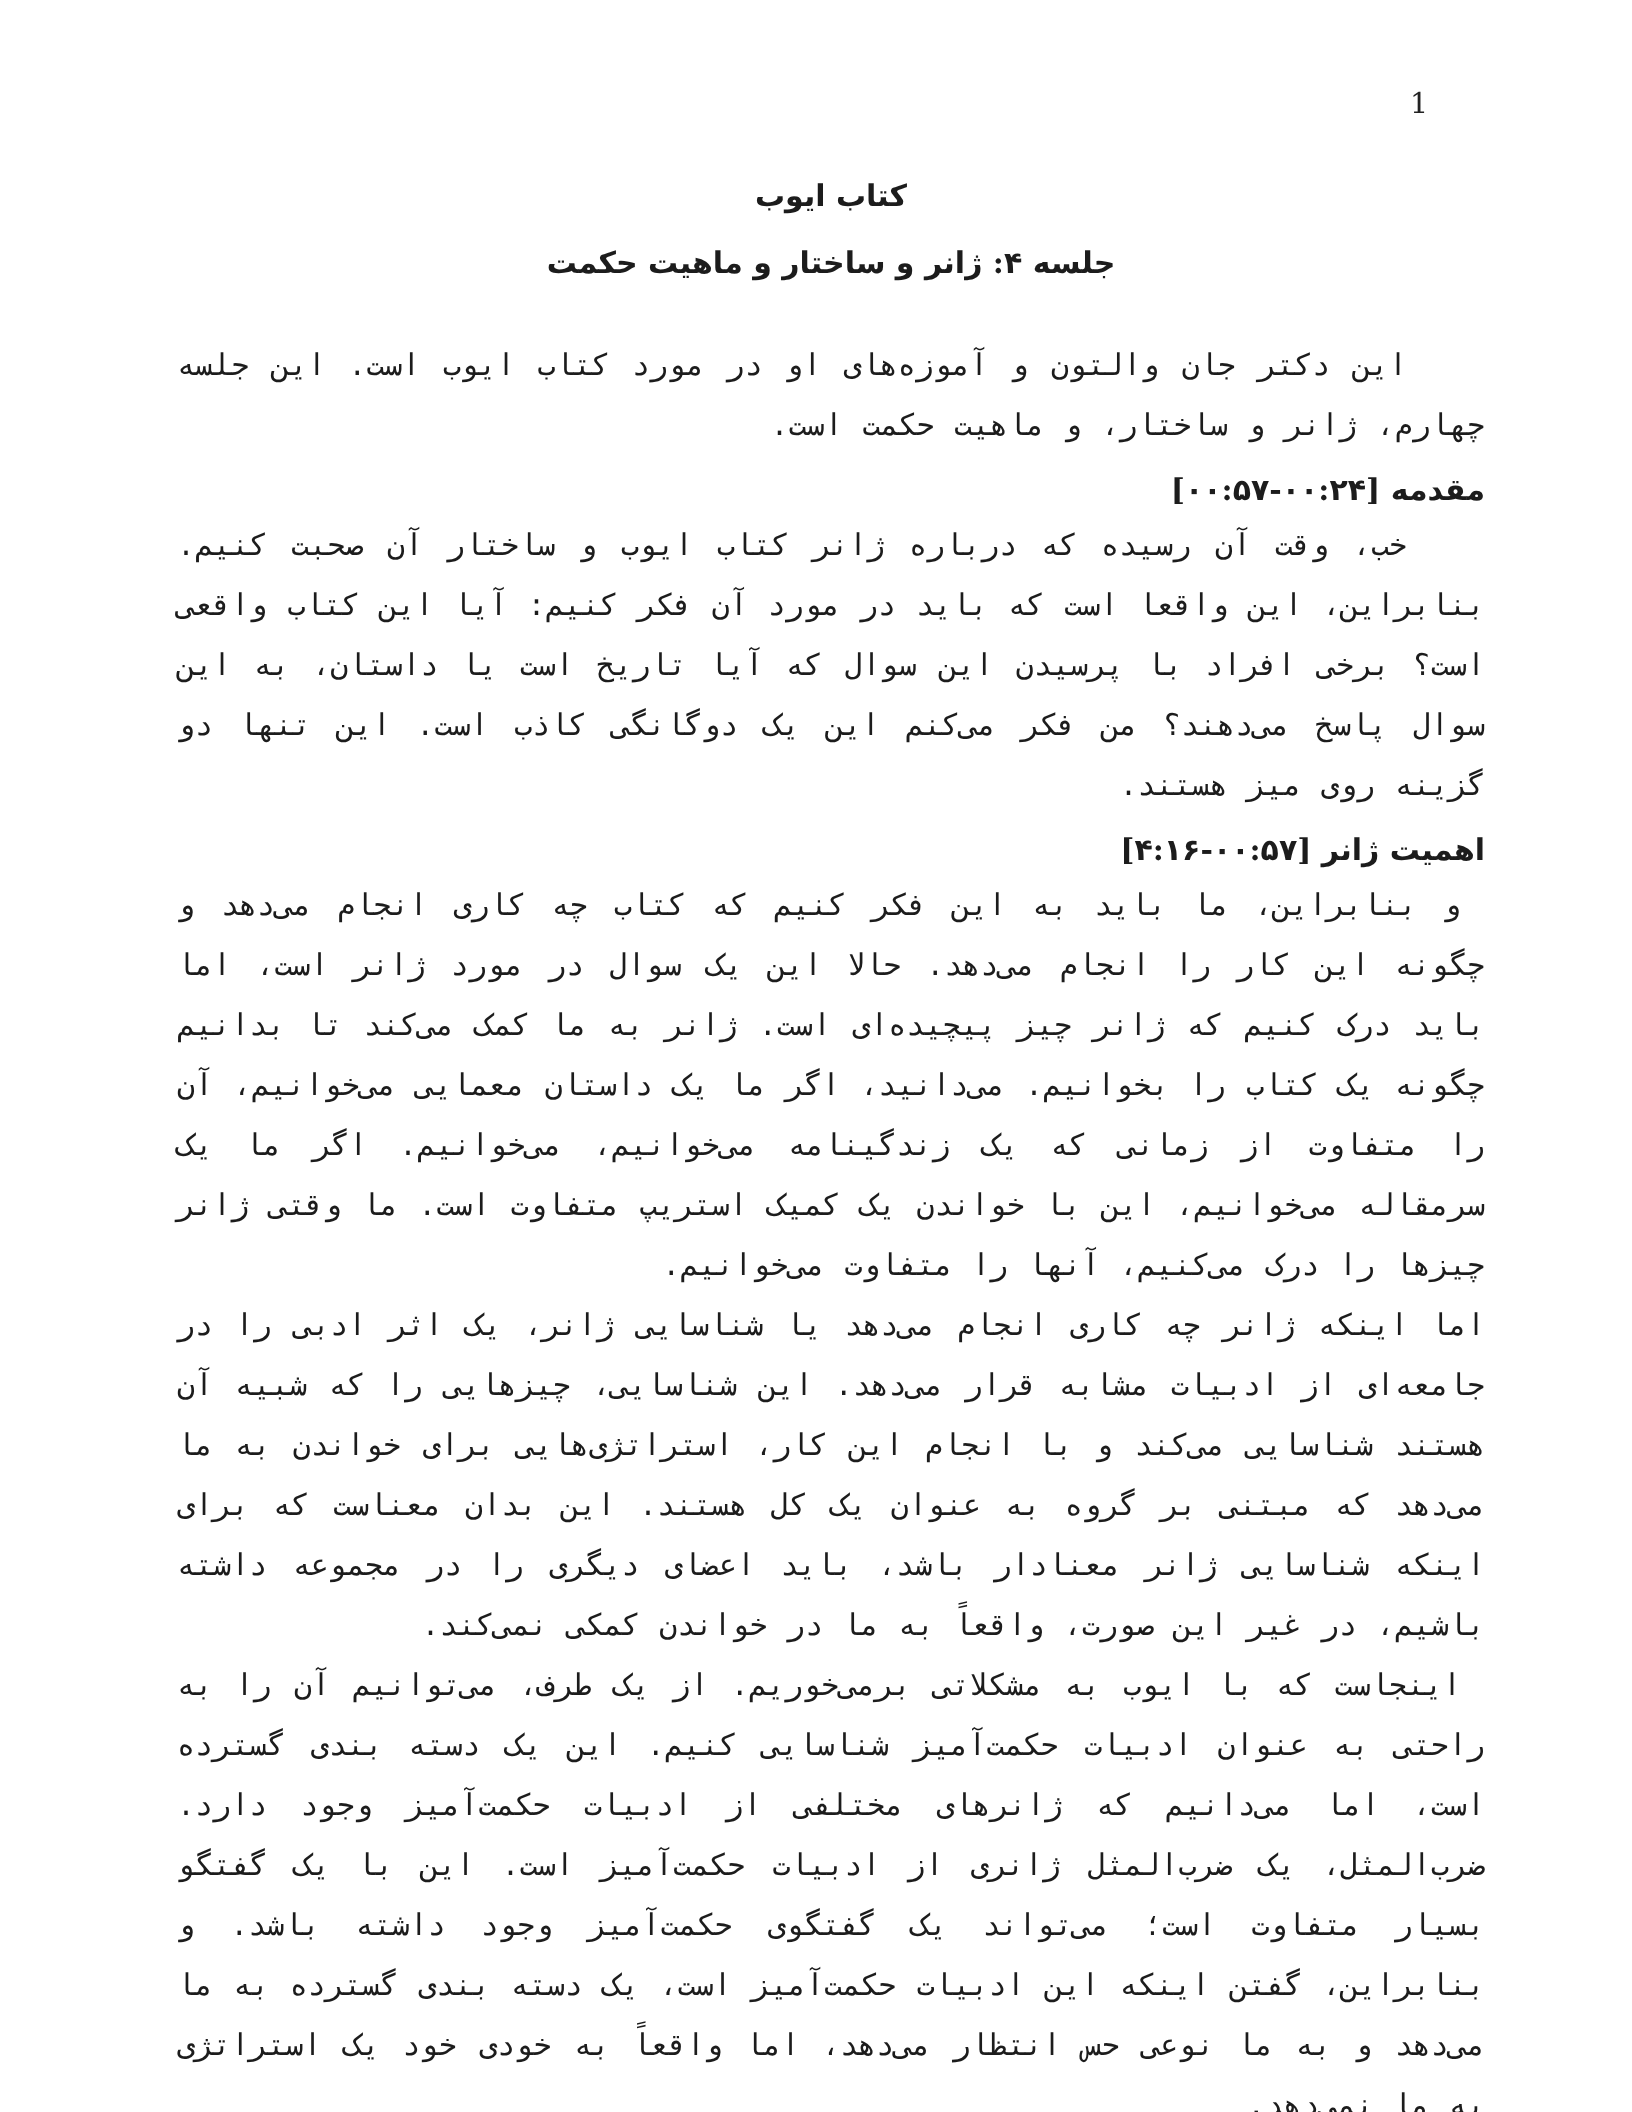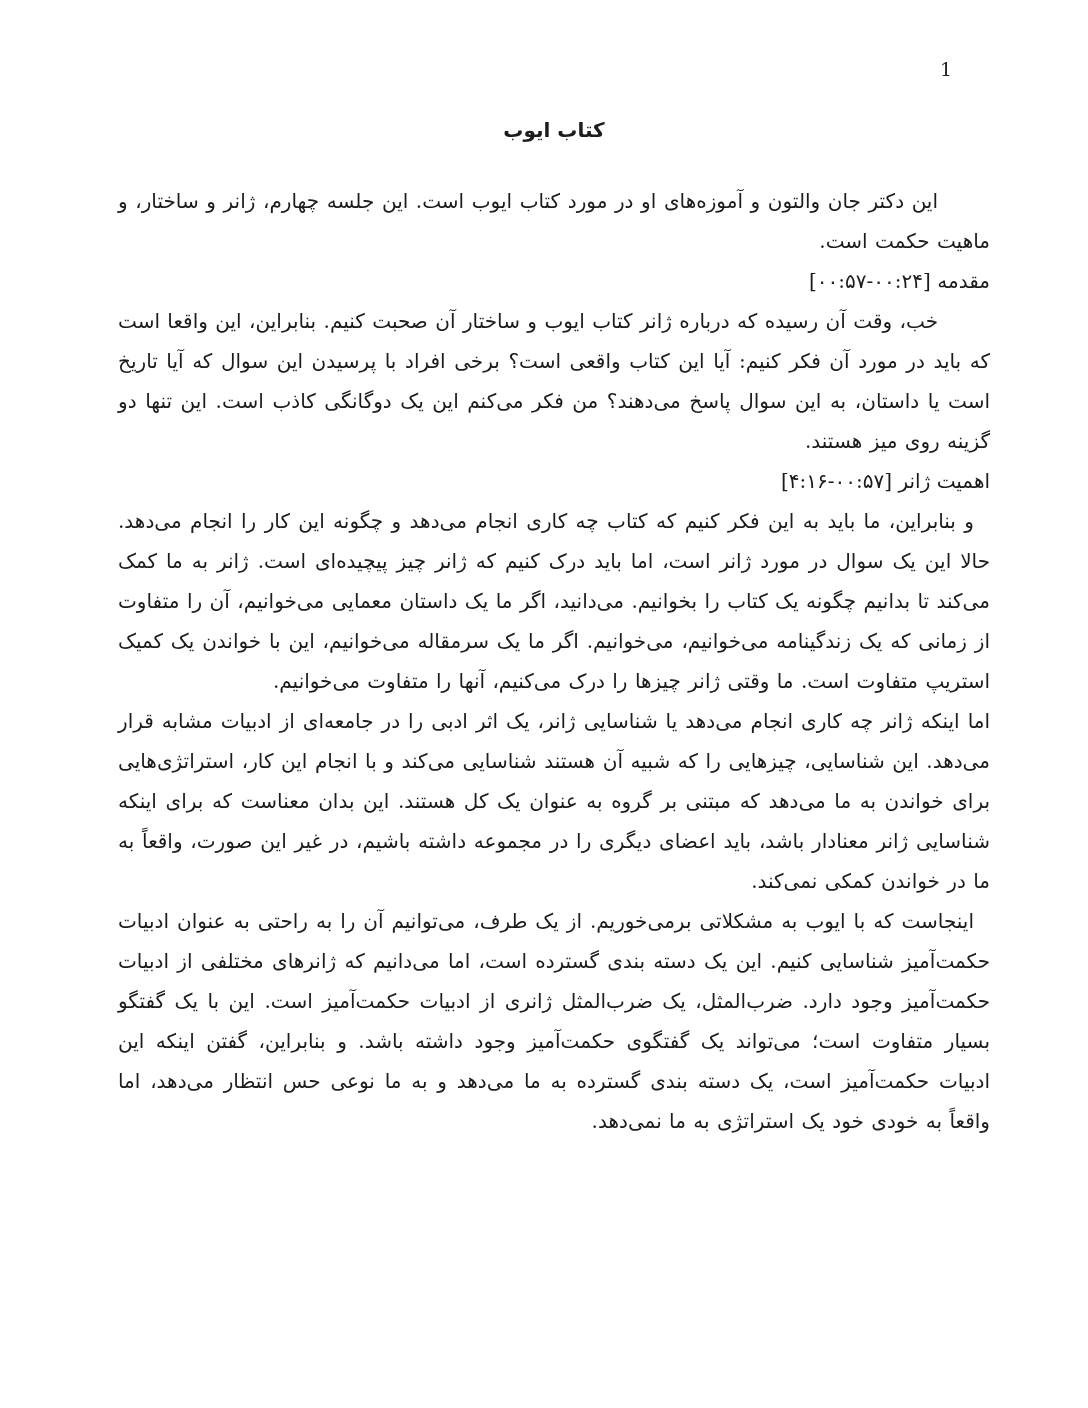--- a/index.html
+++ b/index.html
@@ -37,42 +37,44 @@
     font-size: 20px;
     line-height: 45px;
     margin-bottom: 28px;
   }
   .para {
     font-size: 20px;
     line-height: 40px;
     text-align: justify;
     margin: 0;
     word-spacing: 1px;
+    font-family: Liberation Mono, monospace;
   }
   .heading {
     font-size: 20px;
     line-height: 40px;
-    font-weight: normal;
+    font-weight: bold;
     margin: 0;
     text-align: right;
   }
   .ind-lg { text-indent: 52px; }
   .ind-md { text-indent: 16px; }
 </style>
 </head>
 <body>
 
 <div class="sheet">
 
   <div class="page-number">1</div>
 
   <div class="content">
 
     <div class="title-block">
       <div>کتاب ایوب</div>
+      <div>جلسه ۴: ژانر و ساختار و ماهیت حکمت</div>
     </div>
 
     <p class="para ind-lg">این دکتر جان والتون و آموزه‌های او در مورد کتاب ایوب است. این جلسه چهارم، ژانر و ساختار، و ماهیت حکمت است.</p>
 
     <h2 class="heading">مقدمه [۰۰:۲۴-۰۰:۵۷]</h2>
 
     <p class="para ind-lg">خب، وقت آن رسیده که درباره ژانر کتاب ایوب و ساختار آن صحبت کنیم. بنابراین، این واقعا است که باید در مورد آن فکر کنیم: آیا این کتاب واقعی است؟ برخی افراد با پرسیدن این سوال که آیا تاریخ است یا داستان، به این سوال پاسخ می‌دهند؟ من فکر می‌کنم این یک دوگانگی کاذب است. این تنها دو گزینه روی میز هستند.</p>
 
     <h2 class="heading">اهمیت ژانر [۰۰:۵۷-۴:۱۶]</h2>
 

